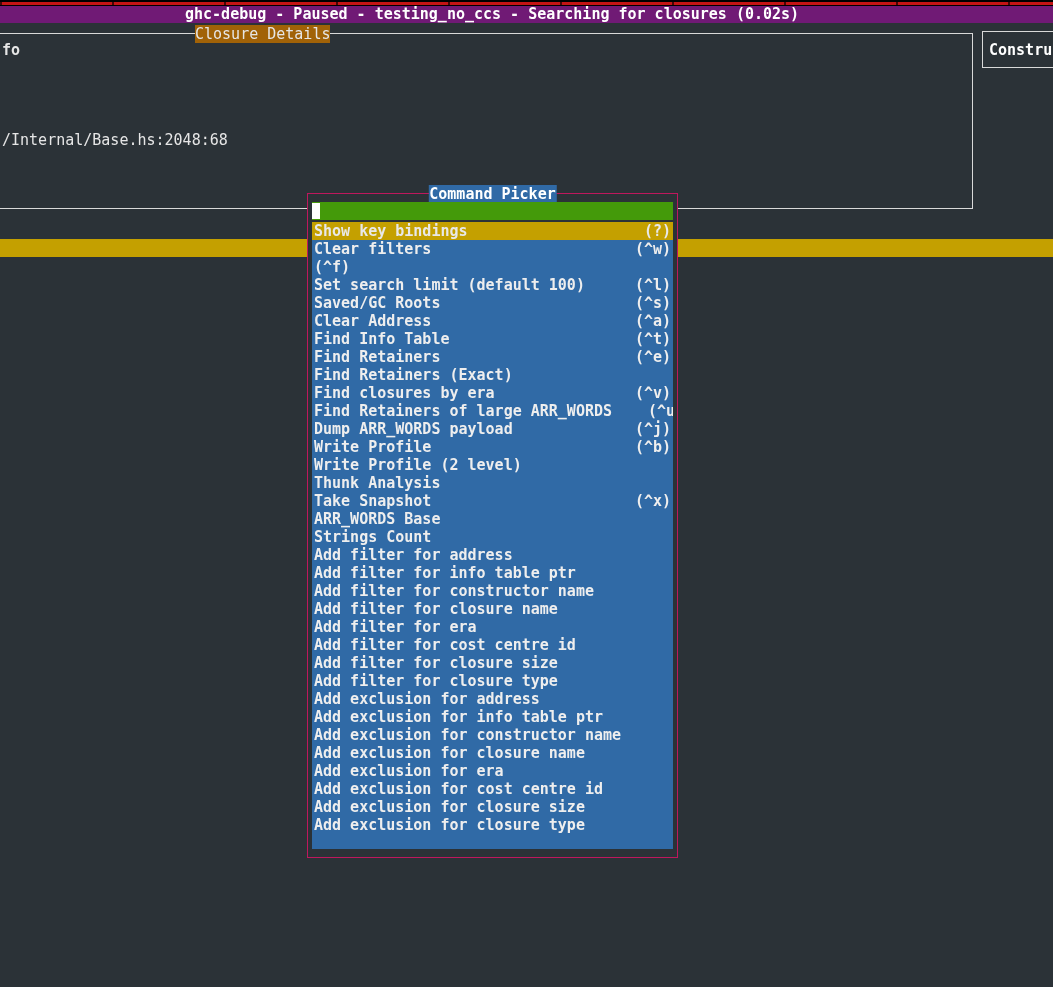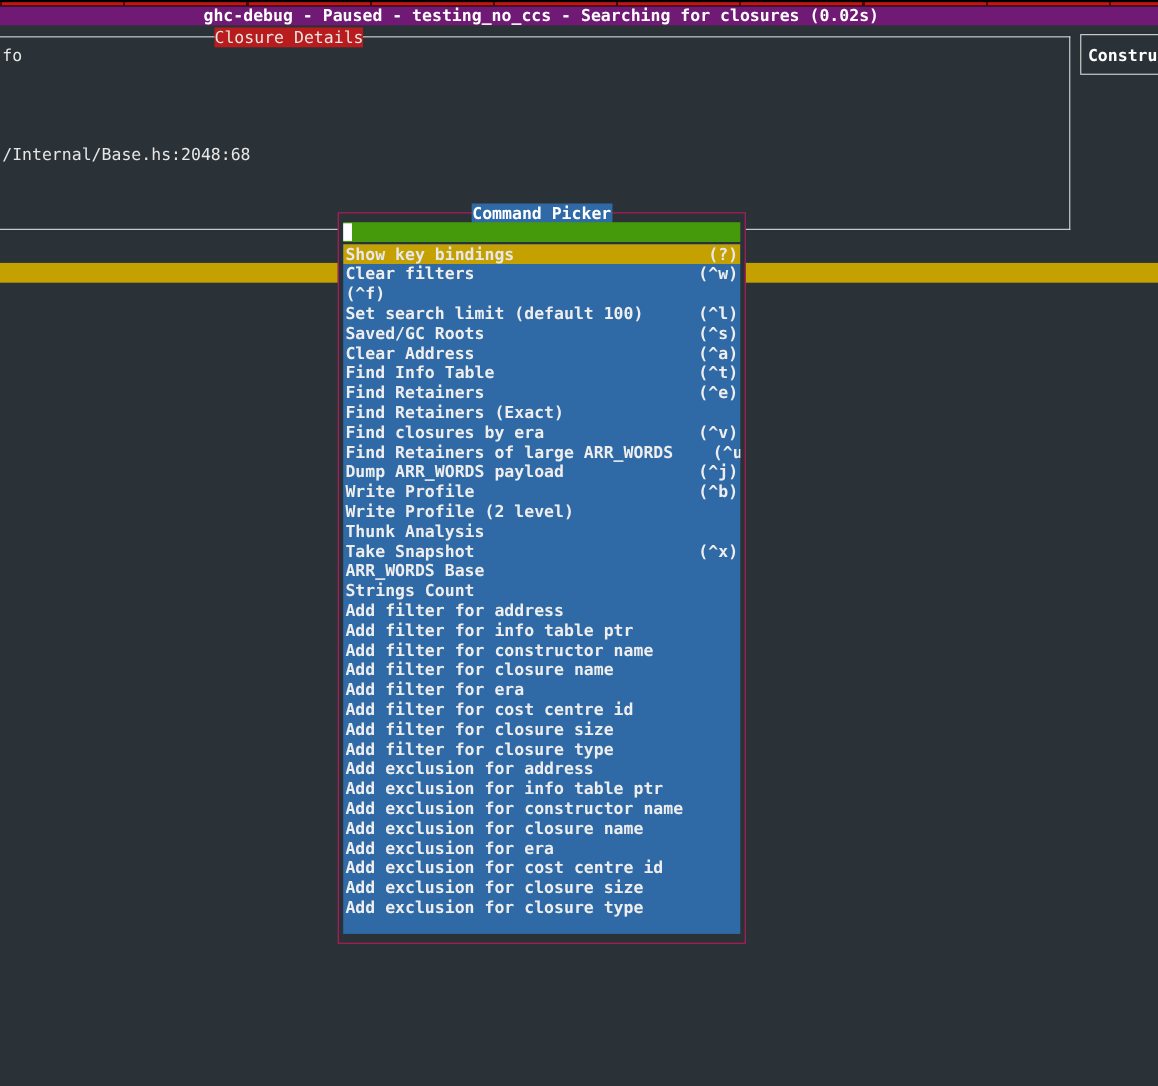--- a/index.html
+++ b/index.html
@@ -33,23 +33,23 @@
     font-weight:bold; color:#ffffff; white-space:pre;
   }
 
   
   .closure-panel {
     position:absolute; top:33px; left:0; width:973px; height:176px;
     border:1px solid #d9d9d9; border-left:none;
   }
   .closure-panel .panel-title {
     position:absolute; top:-9px; left:195px;
-    background:#b91c1c; color:#e6e6e6; white-space:pre;
-  }
-  .closure-panel .cd-line1 { position:absolute; top:7px;  left:2px; white-space:pre; }
+    background:#a16207; color:#e6e6e6; white-space:pre;
+  }
+  .closure-panel .cd-line1 { position:absolute; top:7px;  left:2px; white-space:pre;font-weight:bold; }
   .closure-panel .cd-line2 { position:absolute; top:97px; left:2px; white-space:pre; }
 
   
   .constructor-box {
     position:absolute; top:31px; left:982px; width:100px; height:37px;
     border:1px solid #d9d9d9;
     display:flex; align-items:center; padding-left:6px;
     font-weight:bold; color:#ffffff; white-space:pre;
   }
 

